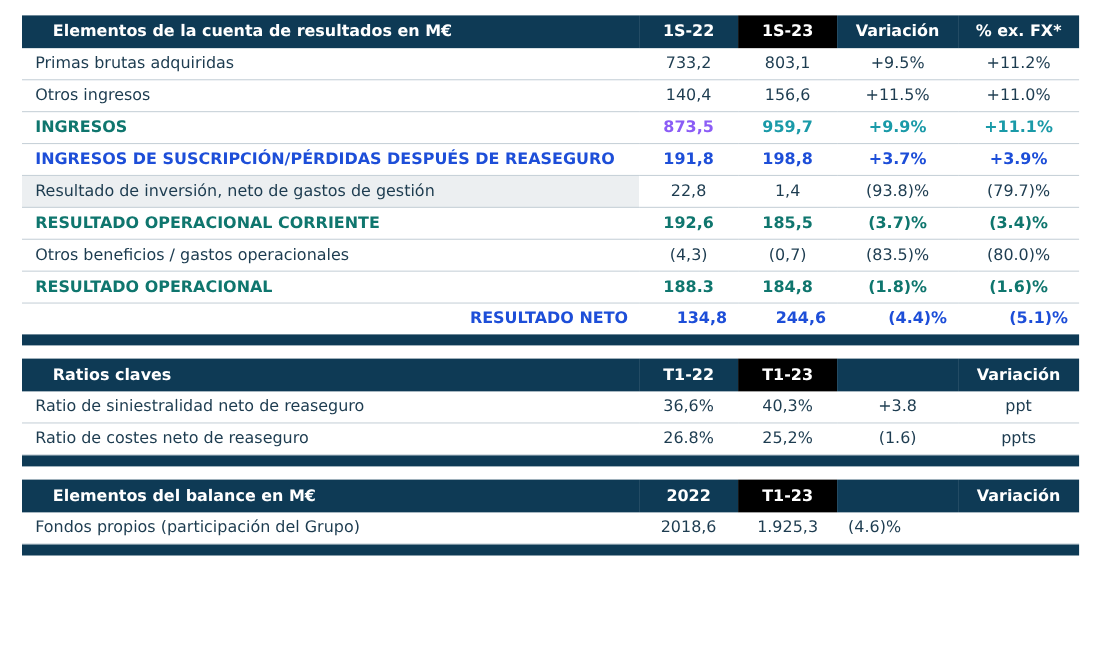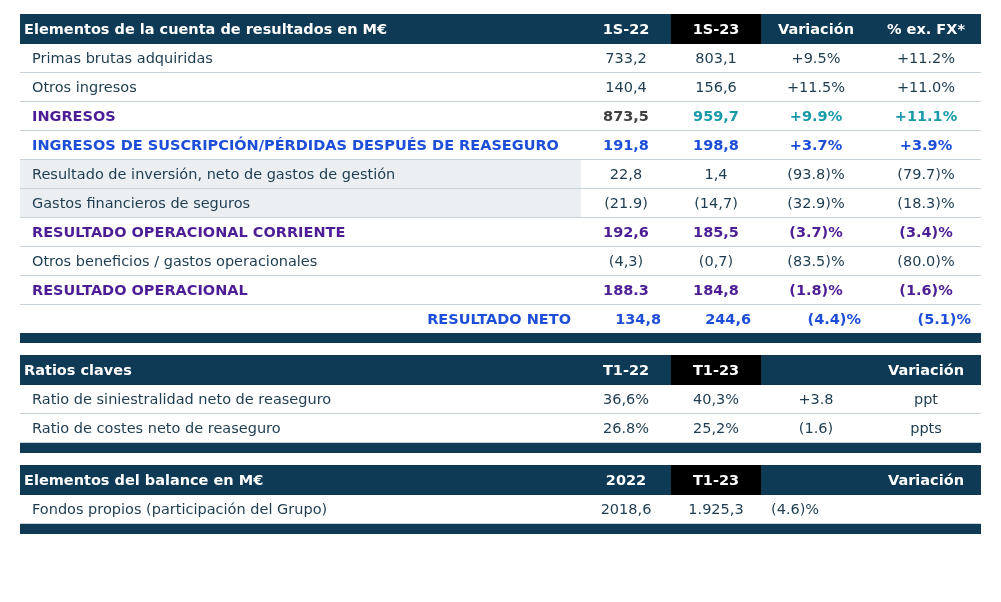--- a/index.html
+++ b/index.html
@@ -38,21 +38,21 @@
     font-size: 14.5px;
     padding: 7px 10px 7px 10px;
     vertical-align: middle;
     border: none;
   }
   tr.header-row td.teal {
     background: #000000;
     color: #ffffff;
   }
   tr.header-row td.lab {
-    padding-left: 4px;
+    padding-left: 28px;
     text-align: left;
   }
   td.num {
     text-align: center;
   }
 
   tr.data-row td {
     font-size: 14.5px;
     padding: 6px 10px 6px 10px;
     border-bottom: 1px solid #c8d2d9;
@@ -64,30 +64,30 @@
     text-align: left;
     padding-left: 12px;
   }
   tr.data-row.shade td.lab {
     background: #eceff1;
   }
   tr.data-row.bold td {
     font-weight: bold;
   }
   tr.data-row.teal td {
-    color: #4c1d95;
+    color: #0f766e;
     font-weight: bold;
   }
   tr.data-row.navy td {
     color: #1d4ed8;
     font-weight: bold;
   }
   tr.data-row.teal td.dark,
   tr.data-row.navy td.dark {
-    color: #404040;
+    color: #8b5cf6;
   }
   tr.data-row.teal td.tealtext {
     color: #1a9aa8;
     margin-top: 36px;
   }
   tr.data-row.noline td {
     border-bottom: none;
     text-align: right;
   }
   .band {
@@ -153,27 +153,20 @@
       </tr>
 
       <tr class="data-row shade">
         <td class="lab">Resultado de inversión, neto de gastos de gestión</td>
         <td class="num">22,8</td>
         <td class="num">1,4</td>
         <td class="num">(93.8)%</td>
         <td class="num">(79.7)%</td>
       </tr>
 
-      <tr class="data-row shade">
-        <td class="lab">Gastos financieros de seguros</td>
-        <td class="num">(21.9)</td>
-        <td class="num">(14,7)</td>
-        <td class="num">(32.9)%</td>
-        <td class="num">(18.3)%</td>
-      </tr>
 
       <tr class="data-row teal bold">
         <td class="lab">RESULTADO OPERACIONAL CORRIENTE</td>
         <td class="num">192,6</td>
         <td class="num">185,5</td>
         <td class="num">(3.7)%</td>
         <td class="num">(3.4)%</td>
       </tr>
 
       <tr class="data-row">

